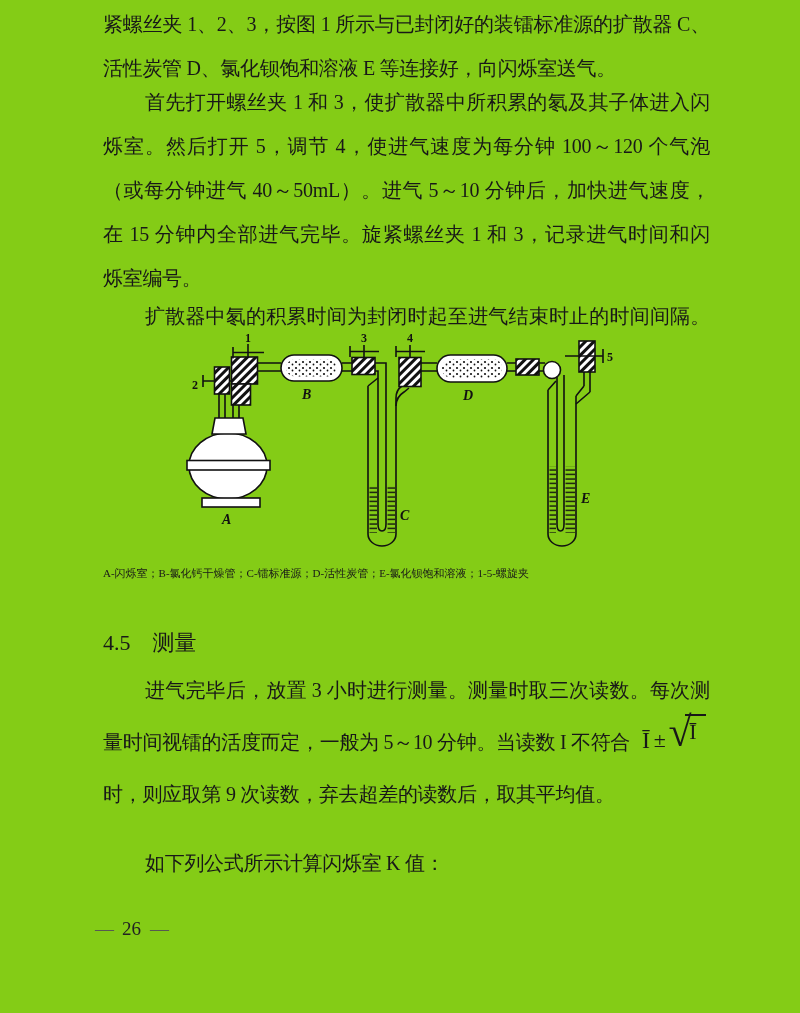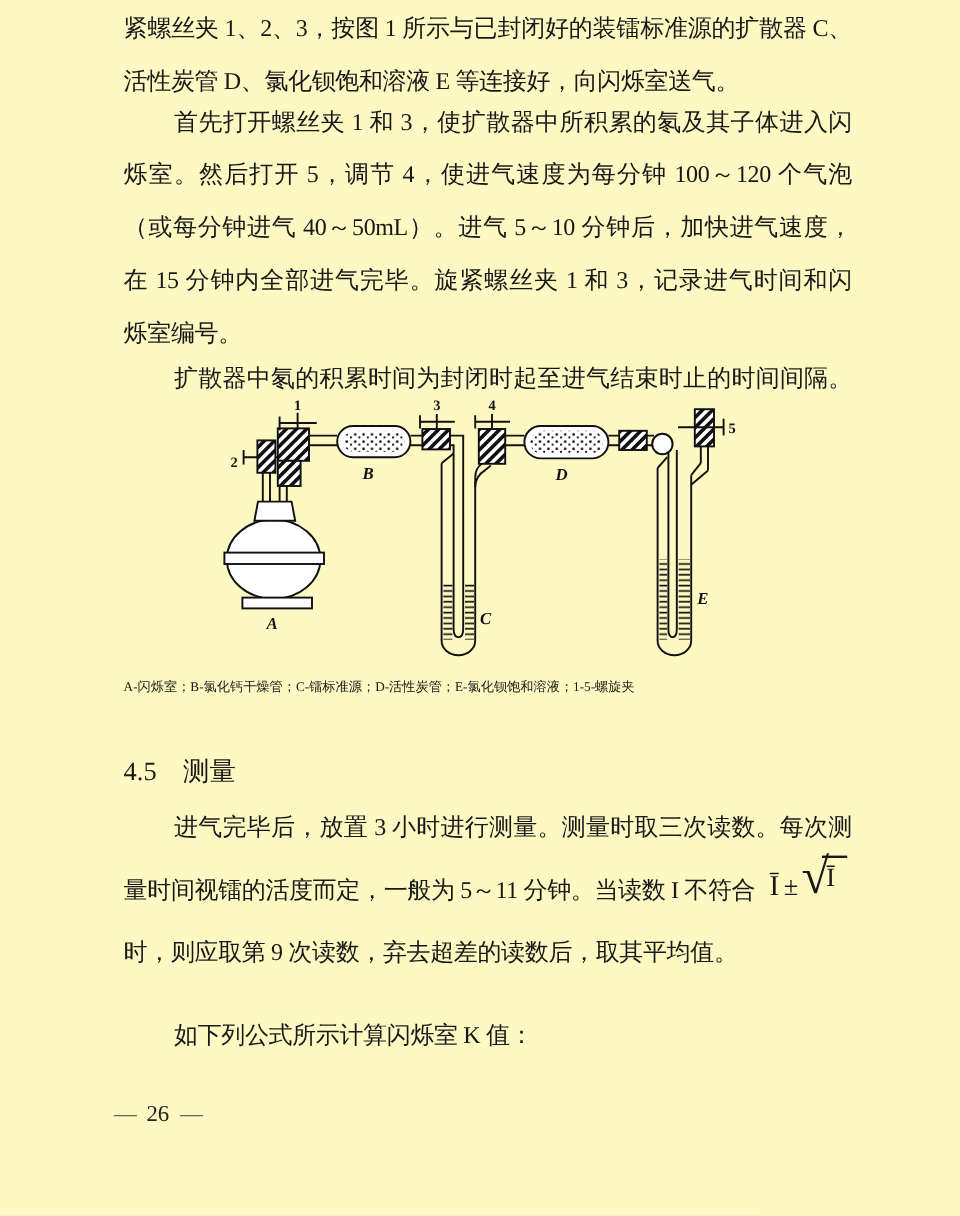--- a/index.html
+++ b/index.html
@@ -1,17 +1,17 @@
 <!DOCTYPE html>
 <html><head>
 <meta charset="utf-8">
 <style>
   html,body{margin:0;padding:0;background:#e8e8e8;}
   .page{
-    position:relative;width:800px;height:1013px;background:#fef9c3;
+    position:relative;width:800px;height:1013px;background:#84cc16;
     font-family:"Liberation Serif","DejaVu Serif",serif;color:#181818;
     overflow:hidden;margin:0 auto;
   }
   .block{position:absolute;left:103px;width:607px;}
   .line{font-size:20px;line-height:44px;letter-spacing:-0.3px;white-space:nowrap;}
   .line.full{white-space:normal;text-align:justify;text-align-last:justify;}
   .line.indent{padding-left:42px;}
   .p1{top:2px;}
   .p2{top:80px;}
   .p3{top:294px;}
@@ -163,21 +163,21 @@
     <text class="num" x="607" y="361">5</text>
   </svg>
 
   <div class="block legend">A-闪烁室；B-氯化钙干燥管；C-镭标准源；D-活性炭管；E-氯化钡饱和溶液；1-5-螺旋夹</div>
 
   <div class="block heading">4.5　测量</div>
 
   <div class="block p4">
     <div class="line full indent">进气完毕后，放置 3 小时进行测量。测量时取三次读数。每次测</div>
     <div class="line">
-      <span>量时间视镭的活度而定，一般为 5～11 分钟。当读数 I 不符合</span><span class="fml">
+      <span>量时间视镭的活度而定，一般为 5～10 分钟。当读数 I 不符合</span><span class="fml">
           <span class="fml-ibar">Ī</span>
           <span class="fml-pm">±</span>
           <span class="sqrt">
             <span class="sqrt-sign">√</span>
             <span class="sqrt-arg">Ī</span>
           </span>
         </span>
     </div>
     <div class="line">时，则应取第 9 次读数，弃去超差的读数后，取其平均值。</div>
   </div>

